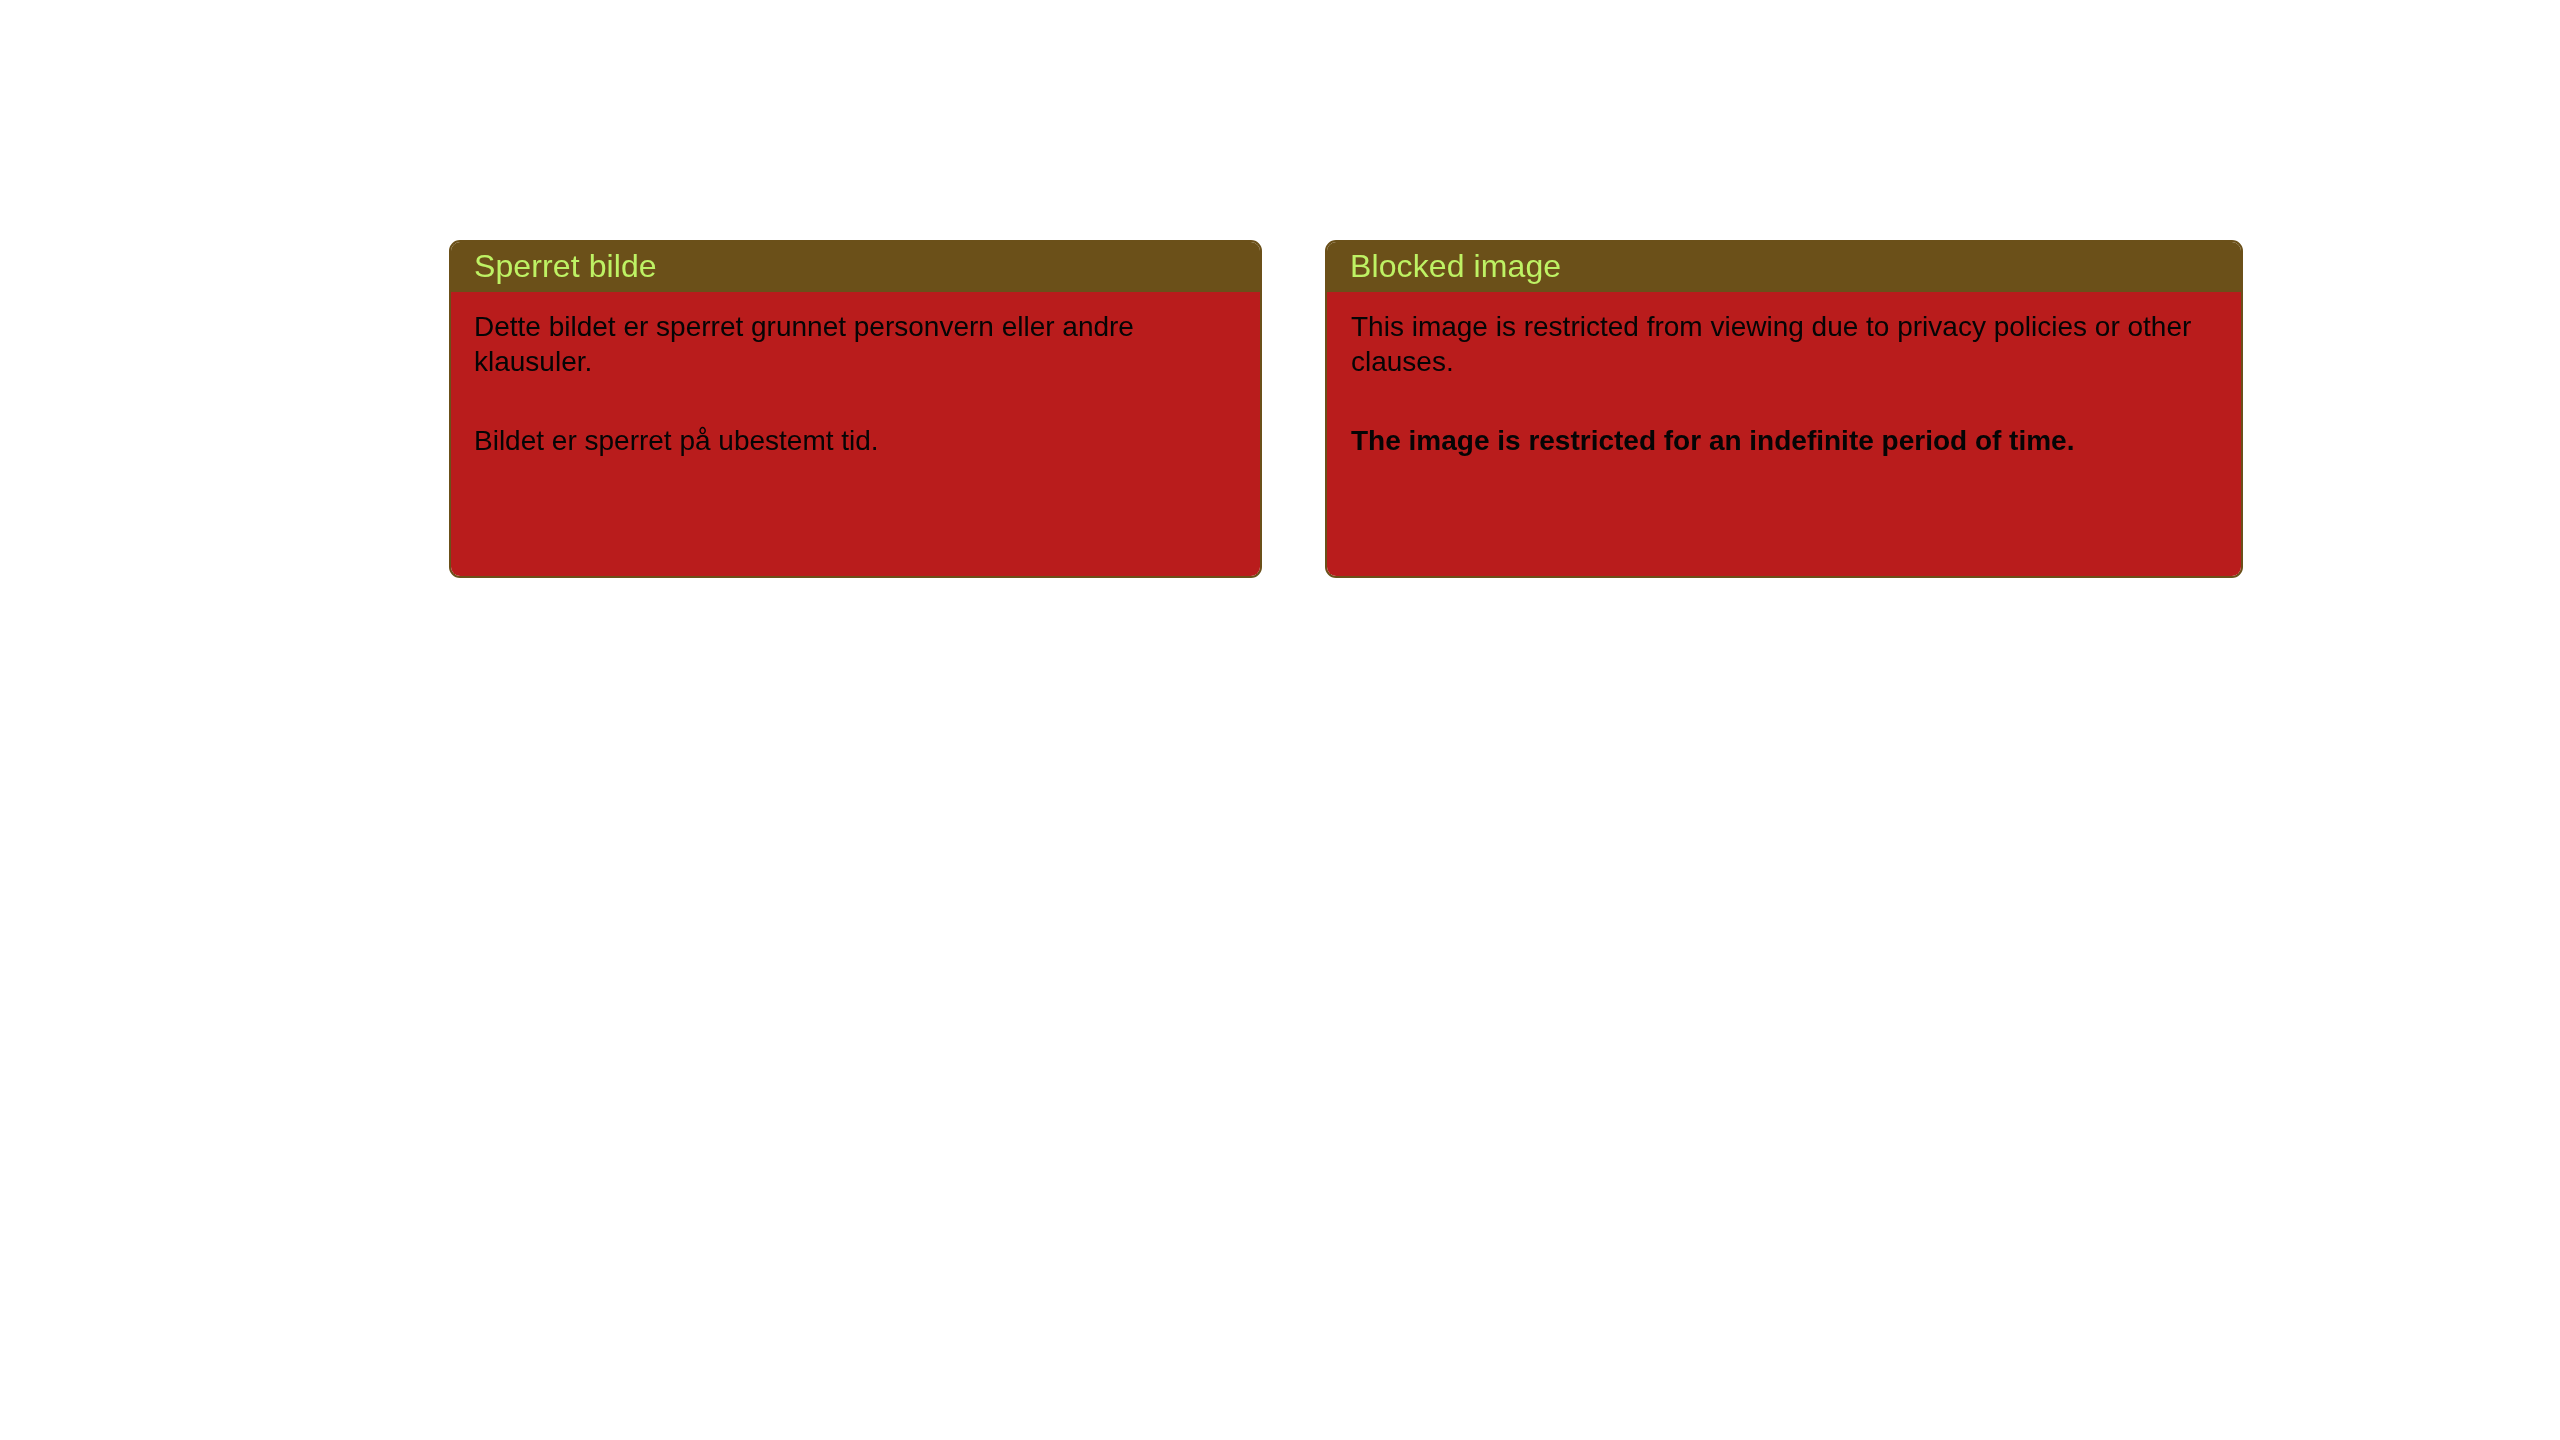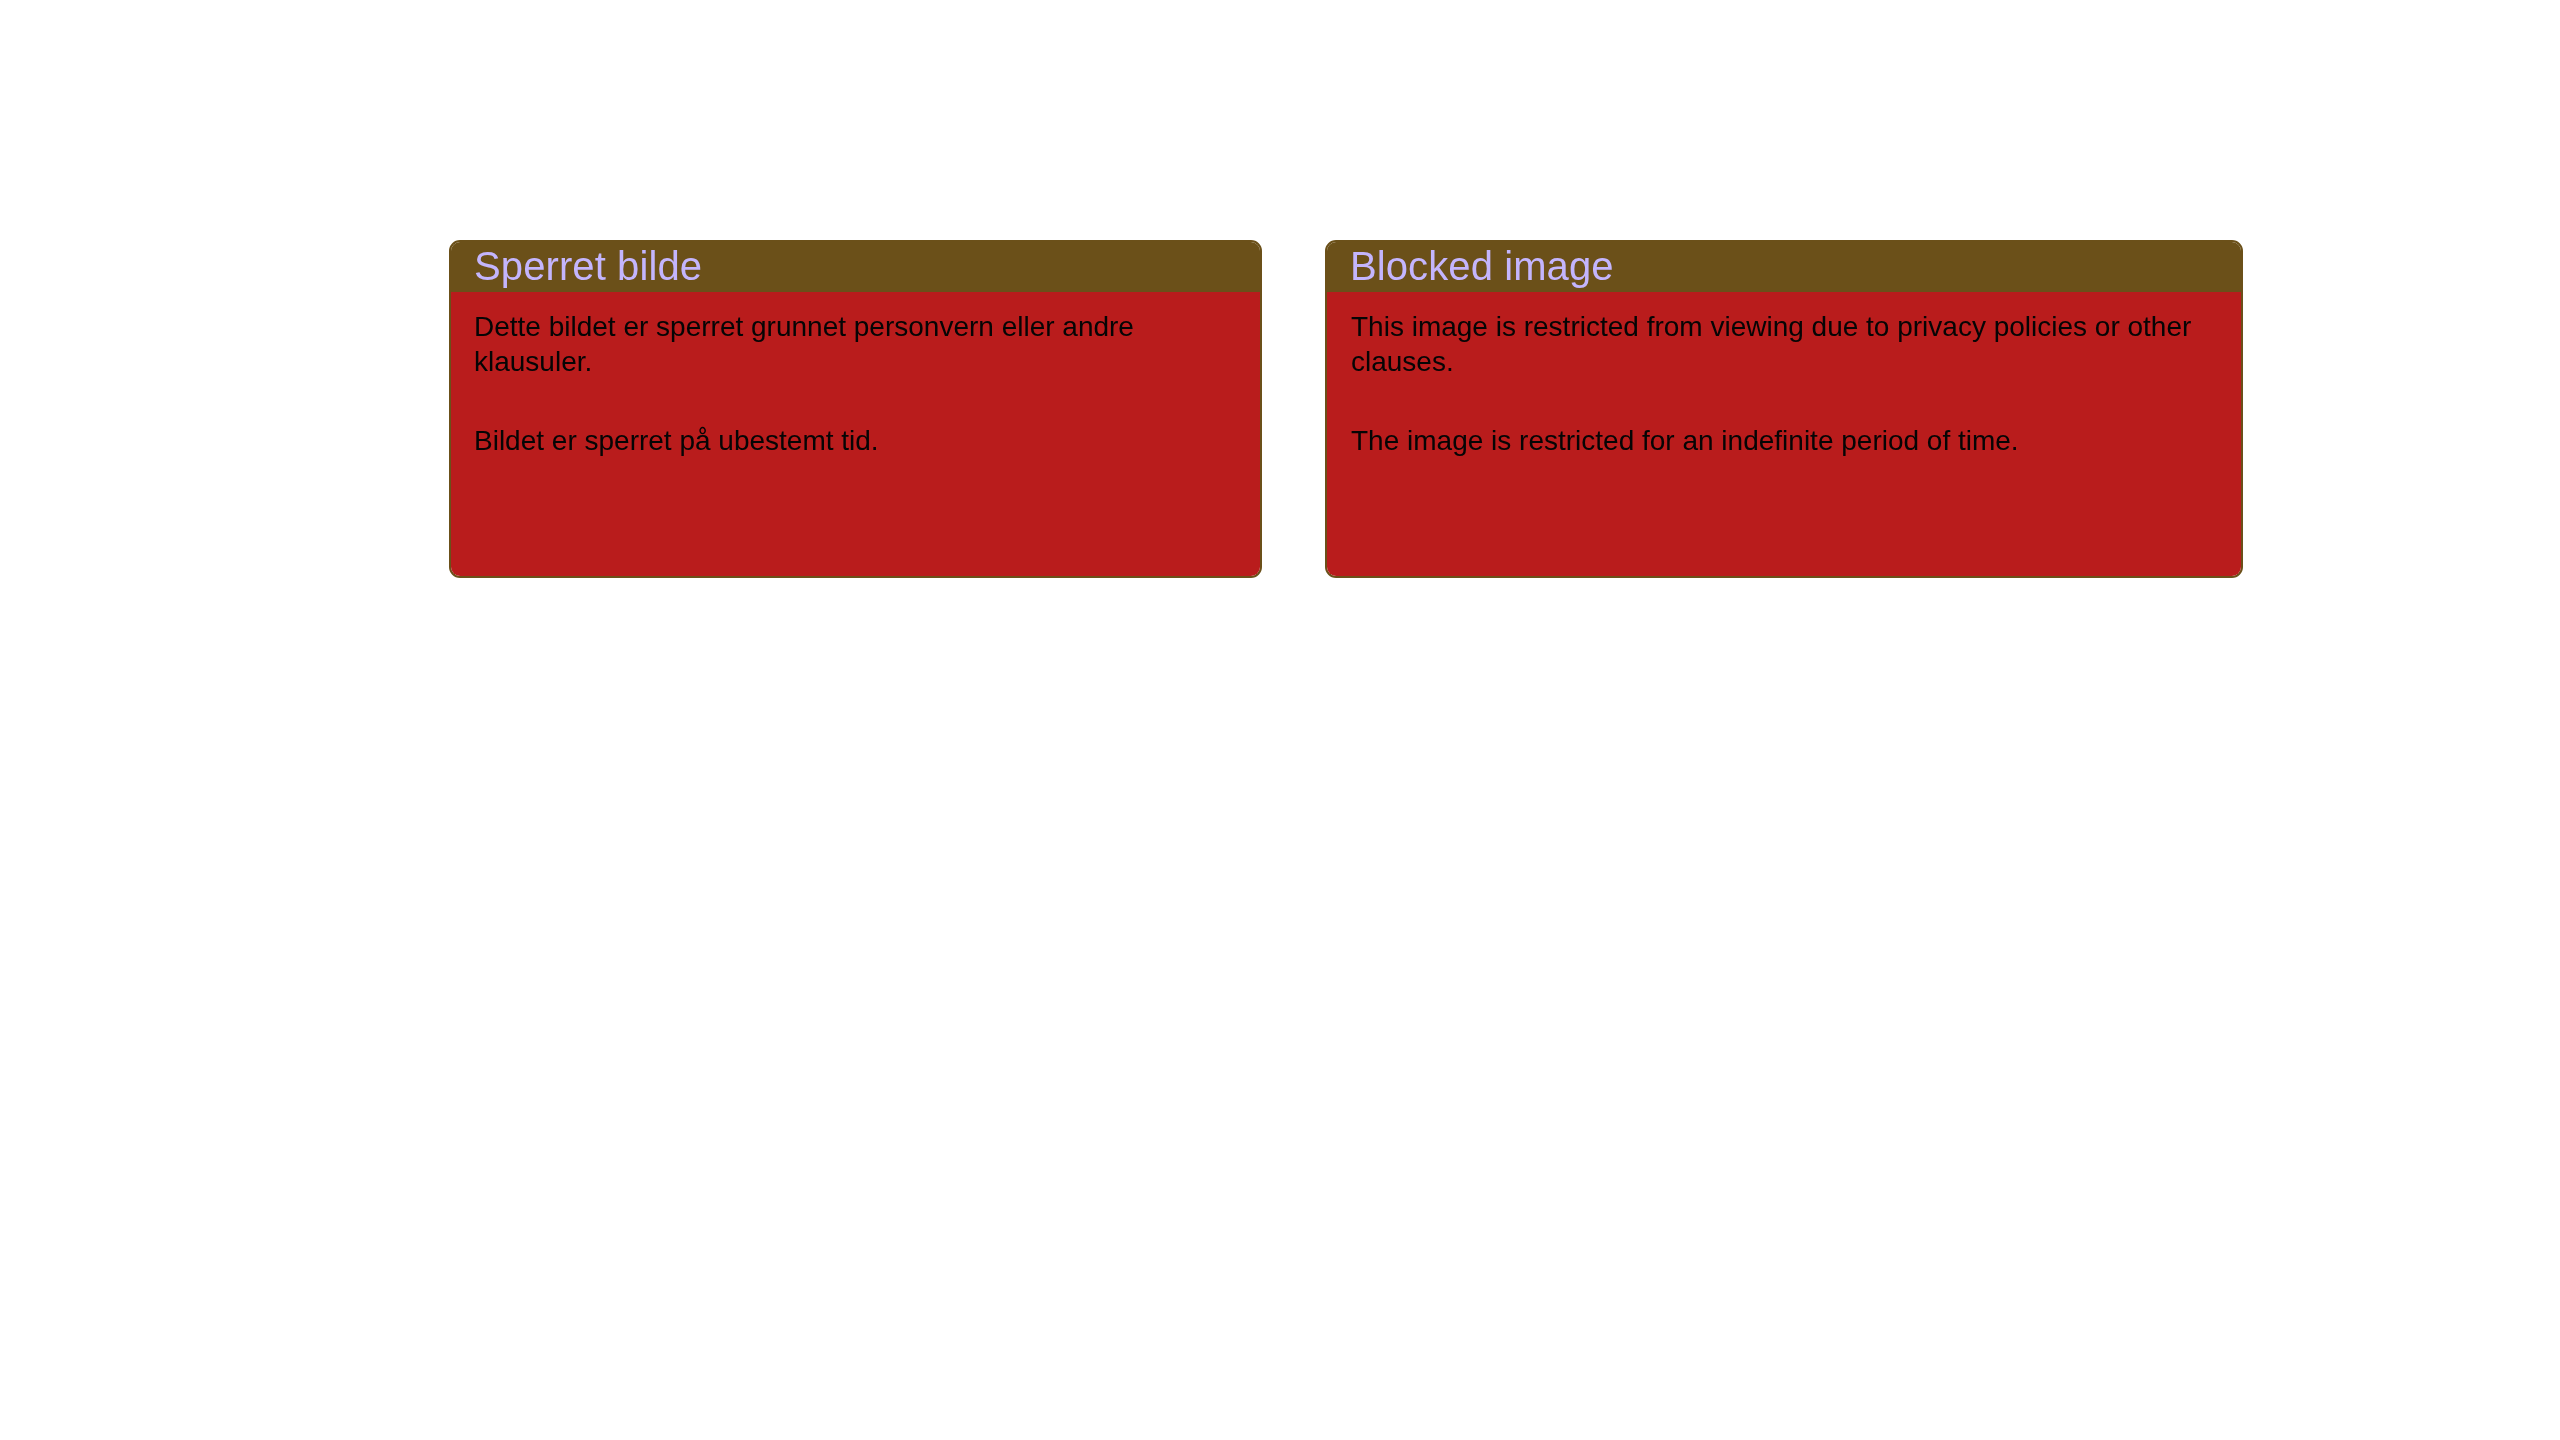--- a/index.html
+++ b/index.html
@@ -60,22 +60,22 @@
     background: #6b5019;
     border-top-left-radius: 9px;
     border-top-right-radius: 9px;
     margin: -2px -2px 0 -2px;
     padding: 0 0 0 25px;
     display: flex;
     align-items: center;
   }
 
   .panel-title {
-    color: #c4b5fd;
-    font-size: 40px;
+    color: #bef264;
+    font-size: 32px;
     font-weight: 400;
     line-height: 1;
     letter-spacing: 0.1px;
     white-space: nowrap;
   }
 
   .panel-body {
     flex: 1 1 auto;
     box-sizing: border-box;
     padding: 17px 24px 0 23px;
@@ -94,20 +94,21 @@
     margin-top: 44px;
   }
 
   .panel--en .panel-body {
     padding-left: 24px;
     padding-right: 24px;
   }
 
   .panel--en .panel-paragraph + .panel-paragraph {
     margin-top: 44px;
+    font-weight: bold;
   }
 </style>
 </head>
 <body>
 
 <div id="canvas">
 
   <div class="panel-row">
 
     <section class="panel panel--no">

